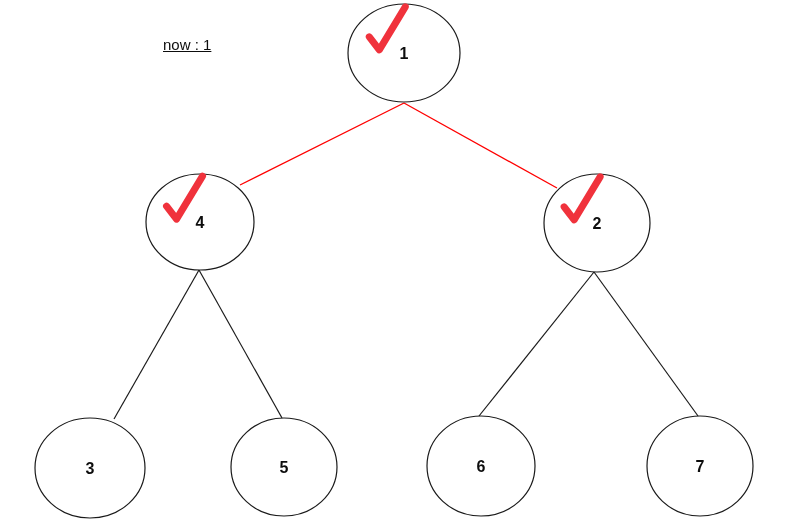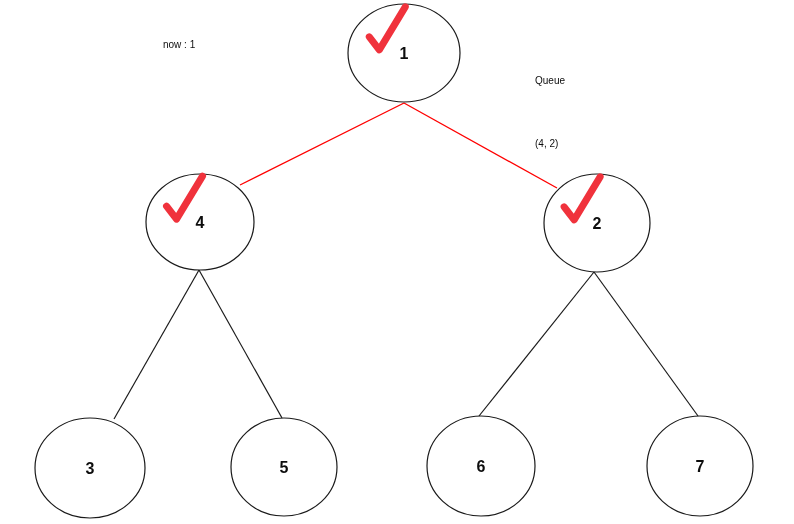--- a/index.html
+++ b/index.html
@@ -19,23 +19,24 @@
     position: absolute;
     left: 0;
     top: 0;
     width: 794px;
     height: 524px;
   }
   .label-text {
     position: absolute;
     color: #0d0d0d;
     font-family: "Liberation Sans", sans-serif;
-    font-size: 10px;
+    font-size: 15px;
     line-height: 21px;
     white-space: pre;
+    text-decoration: underline;
   }
   #now-label {
     left: 163px;
     top: 34px;
   }
   #queue-label {
     left: 535px;
     top: 28px;
   }
   .node-value {
@@ -89,18 +90,14 @@
         </g>
         <g>
           <ellipse cx="700" cy="466" rx="53" ry="50" fill="#ffffff" stroke="#1a1a1a" stroke-width="1.2"></ellipse>
           <text x="700" y="472" text-anchor="middle" class="node-value">7</text>
         </g>
       </g>
   </svg>
 
   <div class="label-text" id="now-label">now : 1</div>
 
-  <div class="label-text" id="queue-label">
-    <div>Queue</div>
-    <div>(4, 2)</div>
-  </div>
 
 </div>
 
 </body></html>

